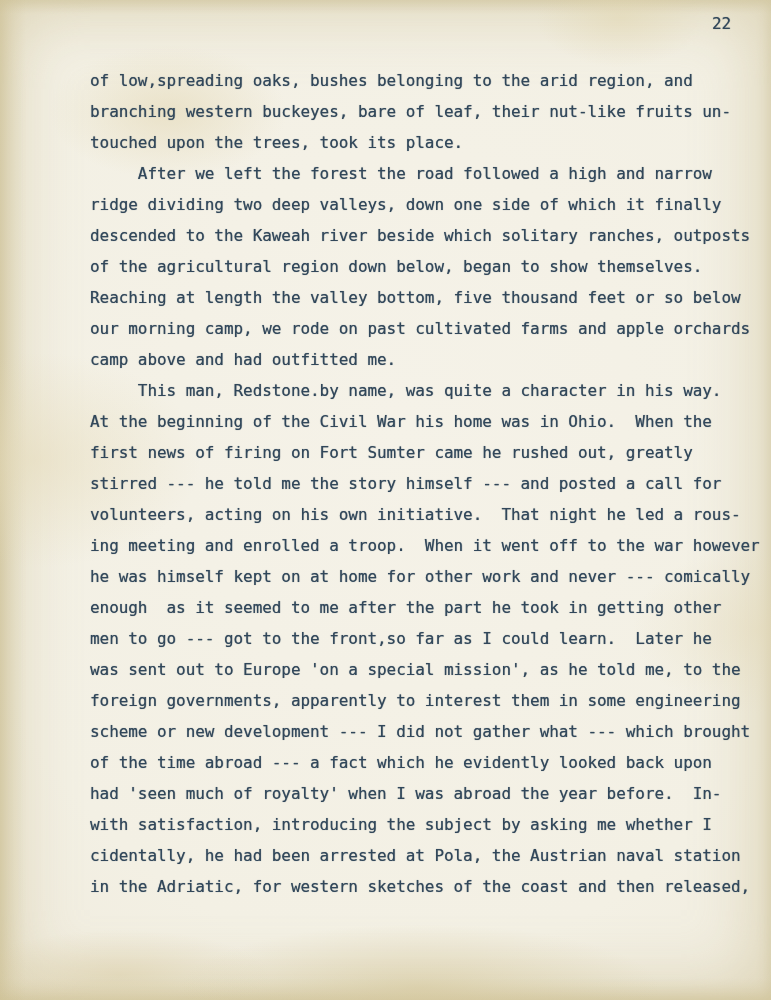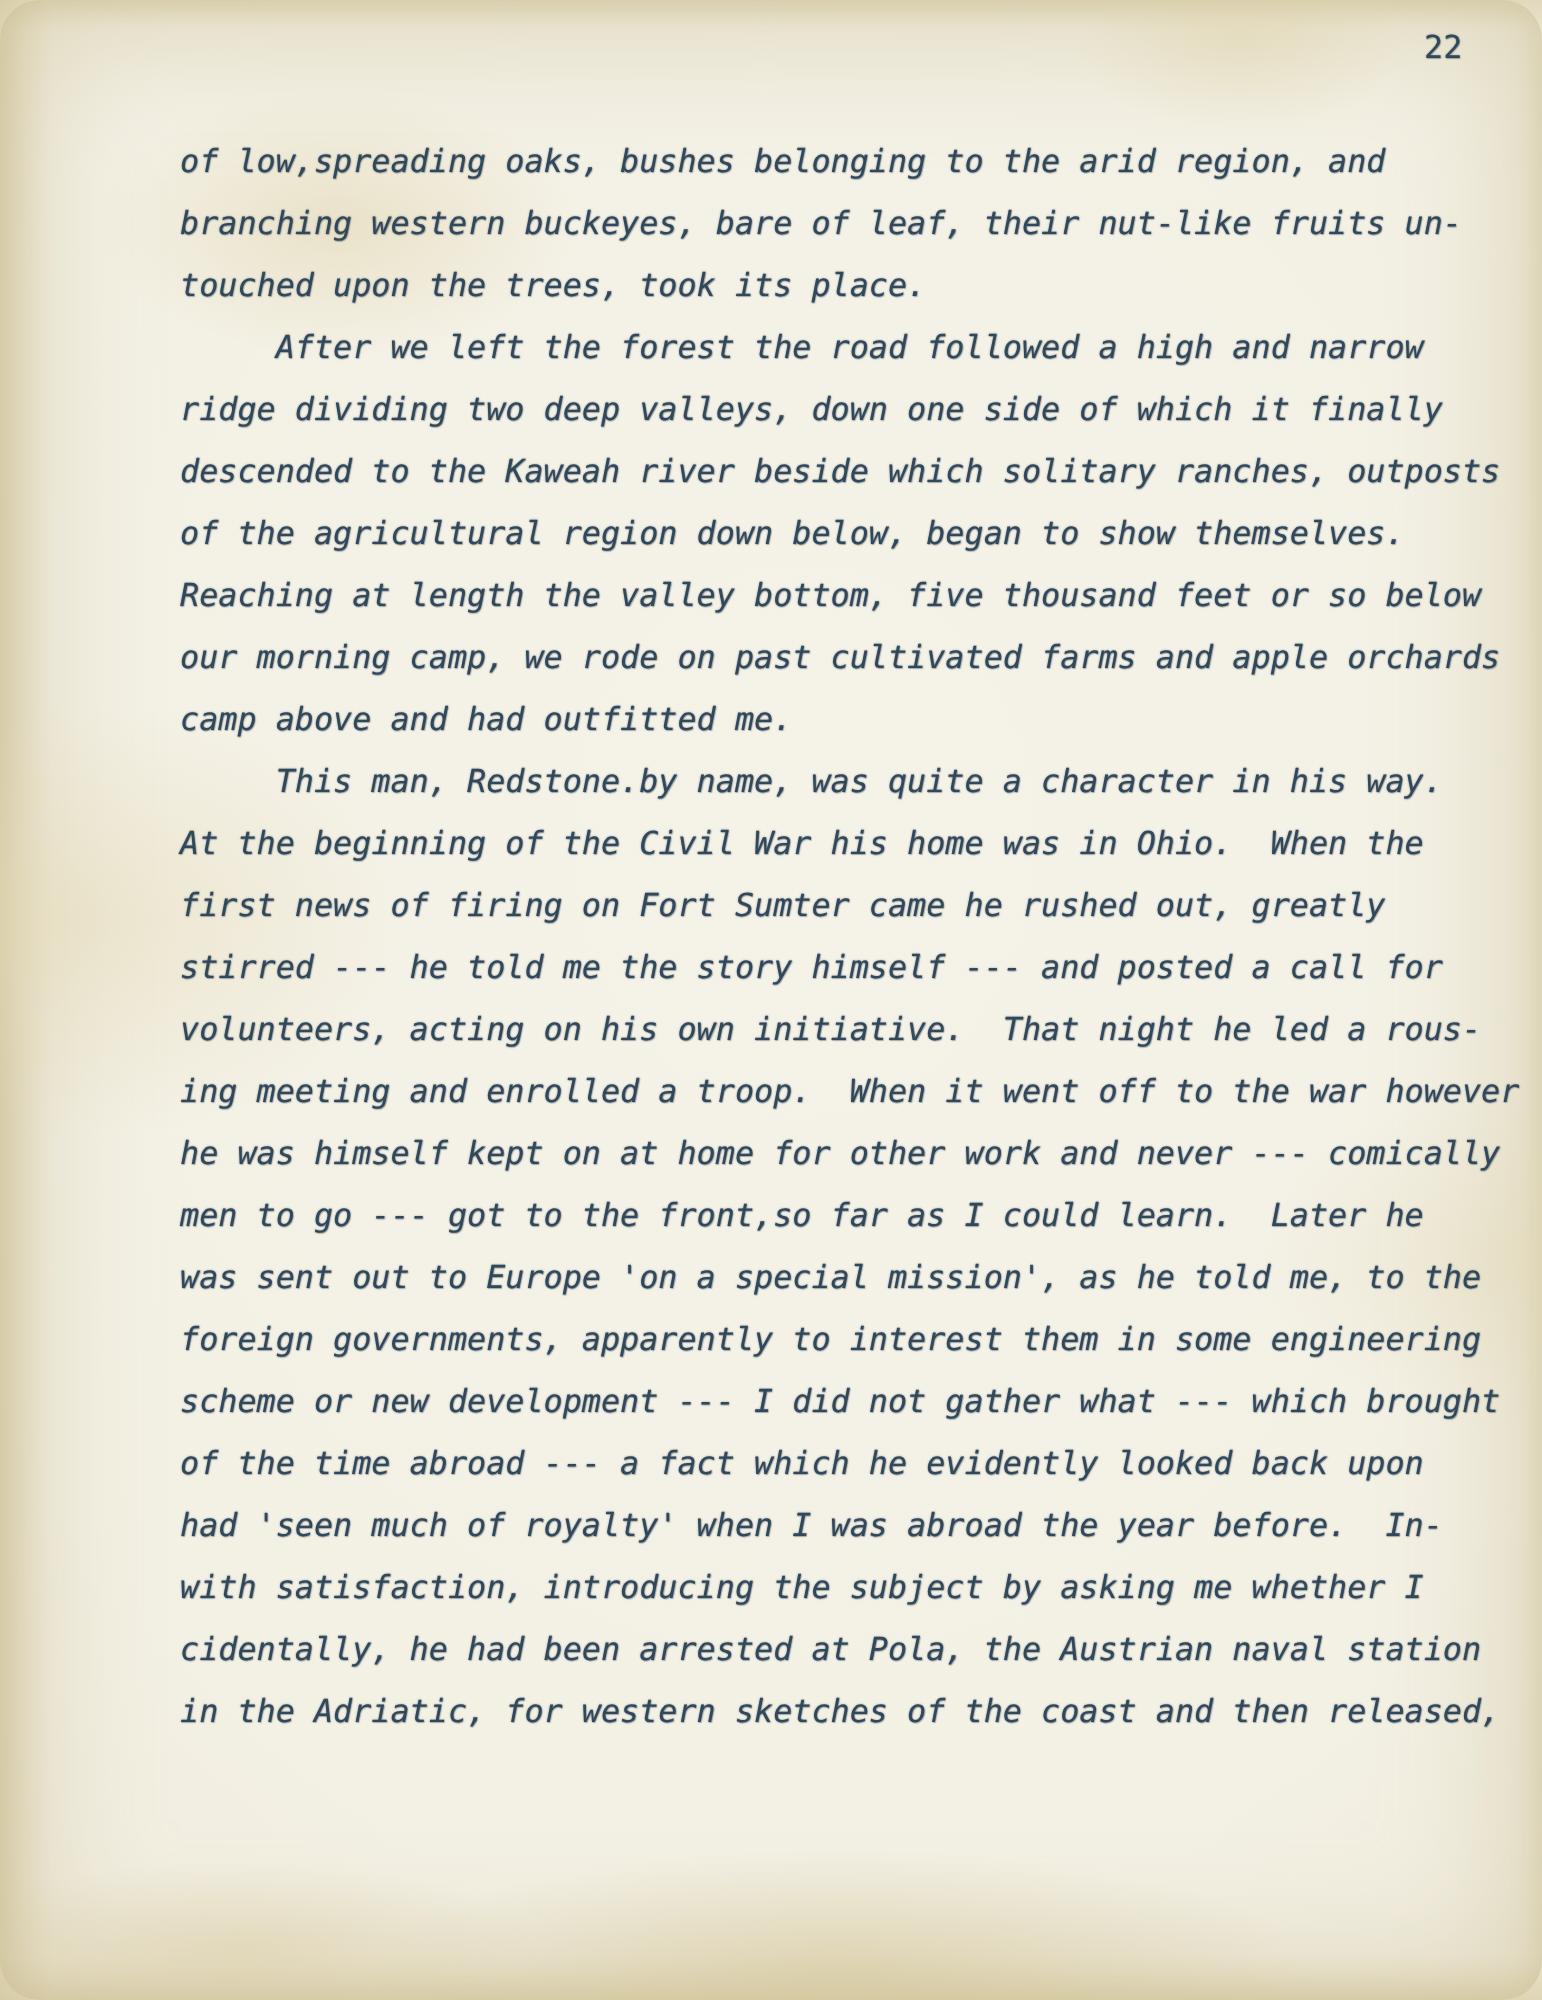--- a/index.html
+++ b/index.html
@@ -1,15 +1,15 @@
 <!DOCTYPE html>
 <html><head>
 <meta charset="utf-8">
 <style>
-  * { margin: 0; padding: 0; box-sizing: border-box; border-radius: 20px; }
+  * { margin: 0; padding: 0; box-sizing: border-box; }
 
   html, body {
     width: 771px;
     height: 1000px;
     overflow: hidden;
     background: #e9e2cb;
     font-family: "DejaVu Sans Mono", "Liberation Mono", monospace;
   }
 
   
@@ -67,21 +67,20 @@
     width: 672px;
     color: #31475a;
     font-size: 15.9px;
     line-height: 31px;
     text-shadow: 0 0 1px rgba(49, 71, 90, 0.55), 0.4px 0.4px 0.4px rgba(49, 71, 90, 0.30);
   }
 
   .text-block .line {
     white-space: pre;
     height: 31px;
-    font-style: italic;
   }
 </style>
 </head>
 <body>
 
 <div class="paper">
   <div class="page-number">22</div>
   <div class="text-block">
       <div class="line">of low,spreading oaks, bushes belonging to the arid region, and</div>
       <div class="line">branching western buckeyes, bare of leaf, their nut-like fruits un-</div>
@@ -93,20 +92,21 @@
       <div class="line">Reaching at length the valley bottom, five thousand feet or so below</div>
       <div class="line">our morning camp, we rode on past cultivated farms and apple orchards</div>
       <div class="line">camp above and had outfitted me.</div>
       <div class="line">     This man, Redstone.by name, was quite a character in his way.</div>
       <div class="line">At the beginning of the Civil War his home was in Ohio.  When the</div>
       <div class="line">first news of firing on Fort Sumter came he rushed out, greatly</div>
       <div class="line">stirred --- he told me the story himself --- and posted a call for</div>
       <div class="line">volunteers, acting on his own initiative.  That night he led a rous-</div>
       <div class="line">ing meeting and enrolled a troop.  When it went off to the war however</div>
       <div class="line">he was himself kept on at home for other work and never --- comically</div>
+      <div class="line">enough  as it seemed to me after the part he took in getting other</div>
       <div class="line">men to go --- got to the front,so far as I could learn.  Later he</div>
       <div class="line">was sent out to Europe 'on a special mission', as he told me, to the</div>
       <div class="line">foreign governments, apparently to interest them in some engineering</div>
       <div class="line">scheme or new development --- I did not gather what --- which brought</div>
       <div class="line">of the time abroad --- a fact which he evidently looked back upon</div>
       <div class="line">had 'seen much of royalty' when I was abroad the year before.  In-</div>
       <div class="line">with satisfaction, introducing the subject by asking me whether I</div>
       <div class="line">cidentally, he had been arrested at Pola, the Austrian naval station</div>
       <div class="line">in the Adriatic, for western sketches of the coast and then released,</div>
     </div>

